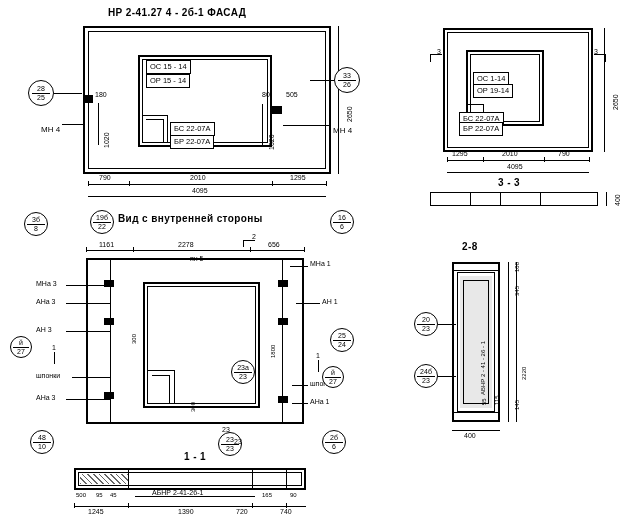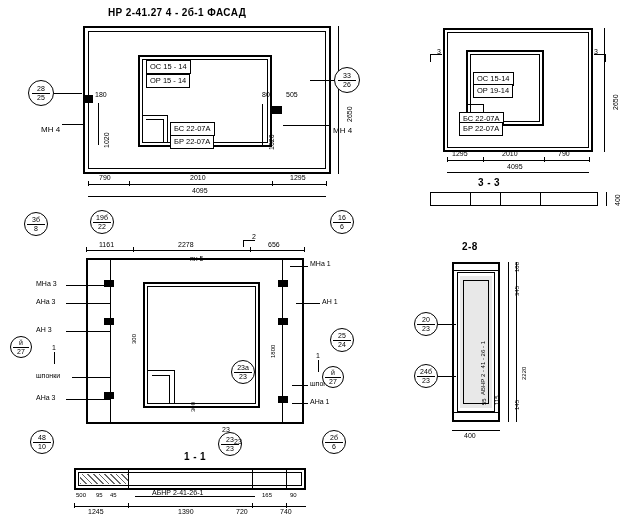--- a/index.html
+++ b/index.html
@@ -90,21 +90,21 @@
   <div class="ln hl" style="left:54px;top:93px;width:28px;"></div>
   <div class="ln hl" style="left:310px;top:80px;width:24px;"></div>
 
   <div class="bx2" style="left:443px;top:28px;width:150px;height:124px;"></div>
   <div class="bx" style="left:447px;top:32px;width:142px;height:116px;"></div>
   <div class="bx2" style="left:466px;top:50px;width:78px;height:76px;"></div>
   <div class="bx" style="left:470px;top:54px;width:70px;height:68px;"></div>
   <div class="ln hl" style="left:466px;top:104px;width:18px;"></div>
   <div class="ln vl" style="left:483px;top:104px;height:22px;"></div>
 
-  <div class="lbl" style="left:473px;top:72px;">ОС 15-14</div>
+  <div class="lbl" style="left:473px;top:72px;">ОС 1-14</div>
   <div class="lbl" style="left:473px;top:84px;">ОР 19-14</div>
   <div class="lbl" style="left:459px;top:112px;">БС 22-07А</div>
   <div class="lbl" style="left:459px;top:122px;">БР 22-07А</div>
 
   <div class="t sm" style="left:437px;top:48px;">3</div>
   <div class="ln hl" style="left:430px;top:54px;width:12px;"></div>
   <div class="ln vl" style="left:430px;top:54px;height:8px;"></div>
   <div class="t sm" style="left:594px;top:48px;">3</div>
   <div class="ln hl" style="left:594px;top:54px;width:12px;"></div>
   <div class="ln vl" style="left:605px;top:54px;height:8px;"></div>
@@ -116,28 +116,29 @@
   <div class="tick" style="left:447px;top:157px;"></div>
   <div class="tick" style="left:483px;top:157px;"></div>
   <div class="tick" style="left:544px;top:157px;"></div>
   <div class="tick" style="left:589px;top:157px;"></div>
   <div class="t sm" style="left:452px;top:150px;">1295</div>
   <div class="t sm" style="left:502px;top:150px;">2010</div>
   <div class="t sm" style="left:558px;top:150px;">790</div>
   <div class="ln hl" style="left:447px;top:172px;width:142px;"></div>
   <div class="t sm" style="left:507px;top:163px;">4095</div>
 
-  <div class="t ttl" style="left:478px;top:178px;">3 - 3</div>
+  <div class="t ttl" style="left:498px;top:178px;">3 - 3</div>
   <div class="bx" style="left:430px;top:192px;width:168px;height:14px;"></div>
   <div class="ln vl" style="left:470px;top:192px;height:14px;"></div>
   <div class="ln vl" style="left:500px;top:192px;height:14px;"></div>
   <div class="ln vl" style="left:540px;top:192px;height:14px;"></div>
   <div class="t sm rot" style="left:614px;top:206px;">400</div>
   <div class="ln vl" style="left:606px;top:192px;height:14px;"></div>
 
+  <div class="t ttl" style="left:118px;top:214px;">Вид с внутренней стороны</div>
 
   <div class="bx2" style="left:86px;top:258px;width:218px;height:166px;"></div>
   <div class="ln vl" style="left:110px;top:258px;height:166px;"></div>
   <div class="ln vl" style="left:282px;top:258px;height:166px;"></div>
   <div class="bx2" style="left:143px;top:282px;width:117px;height:126px;"></div>
   <div class="bx" style="left:147px;top:286px;width:109px;height:118px;"></div>
   <div class="ln hl" style="left:147px;top:370px;width:28px;"></div>
   <div class="ln vl" style="left:174px;top:370px;height:34px;"></div>
   <div class="ln hl" style="left:152px;top:375px;width:18px;"></div>
   <div class="ln vl" style="left:169px;top:375px;height:29px;"></div>

